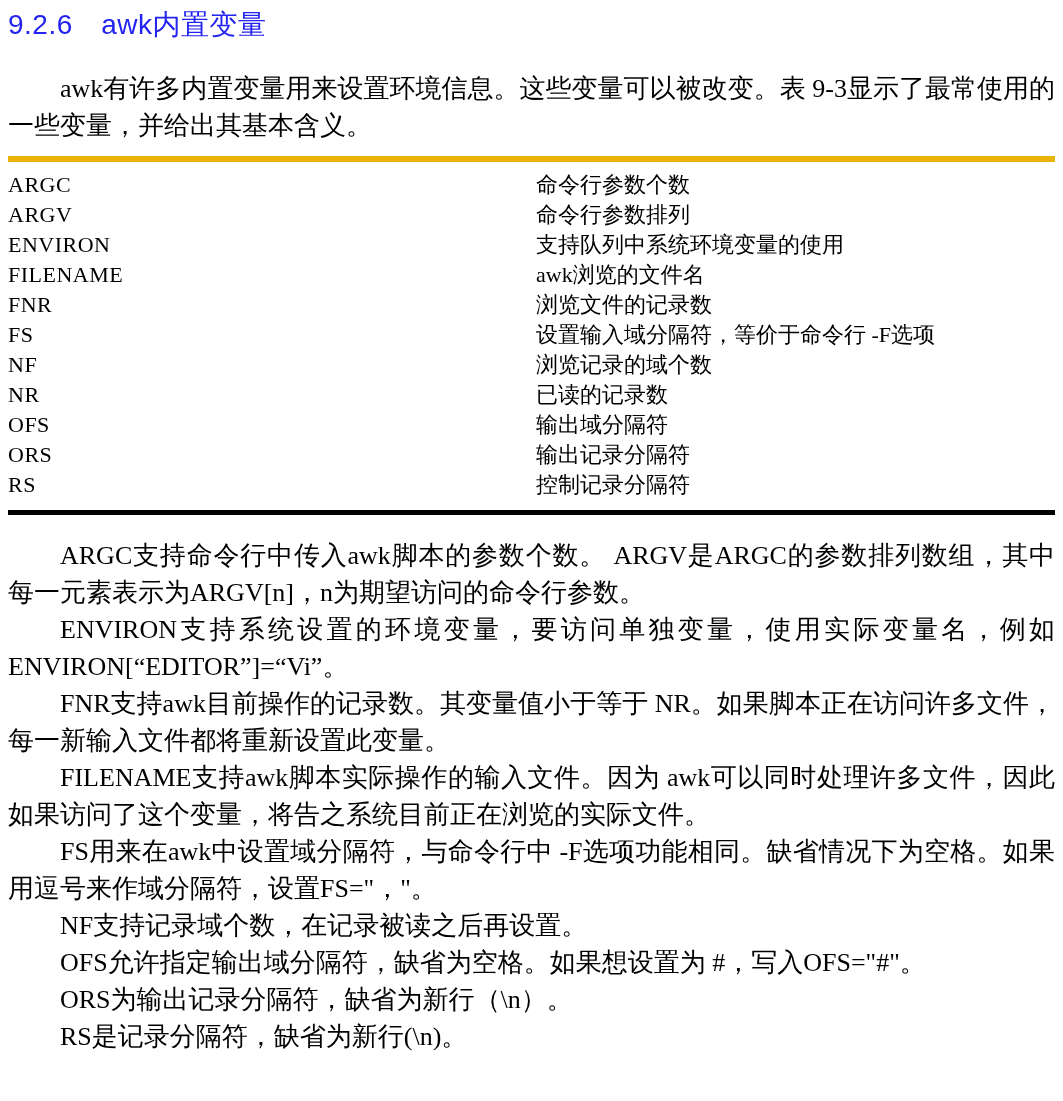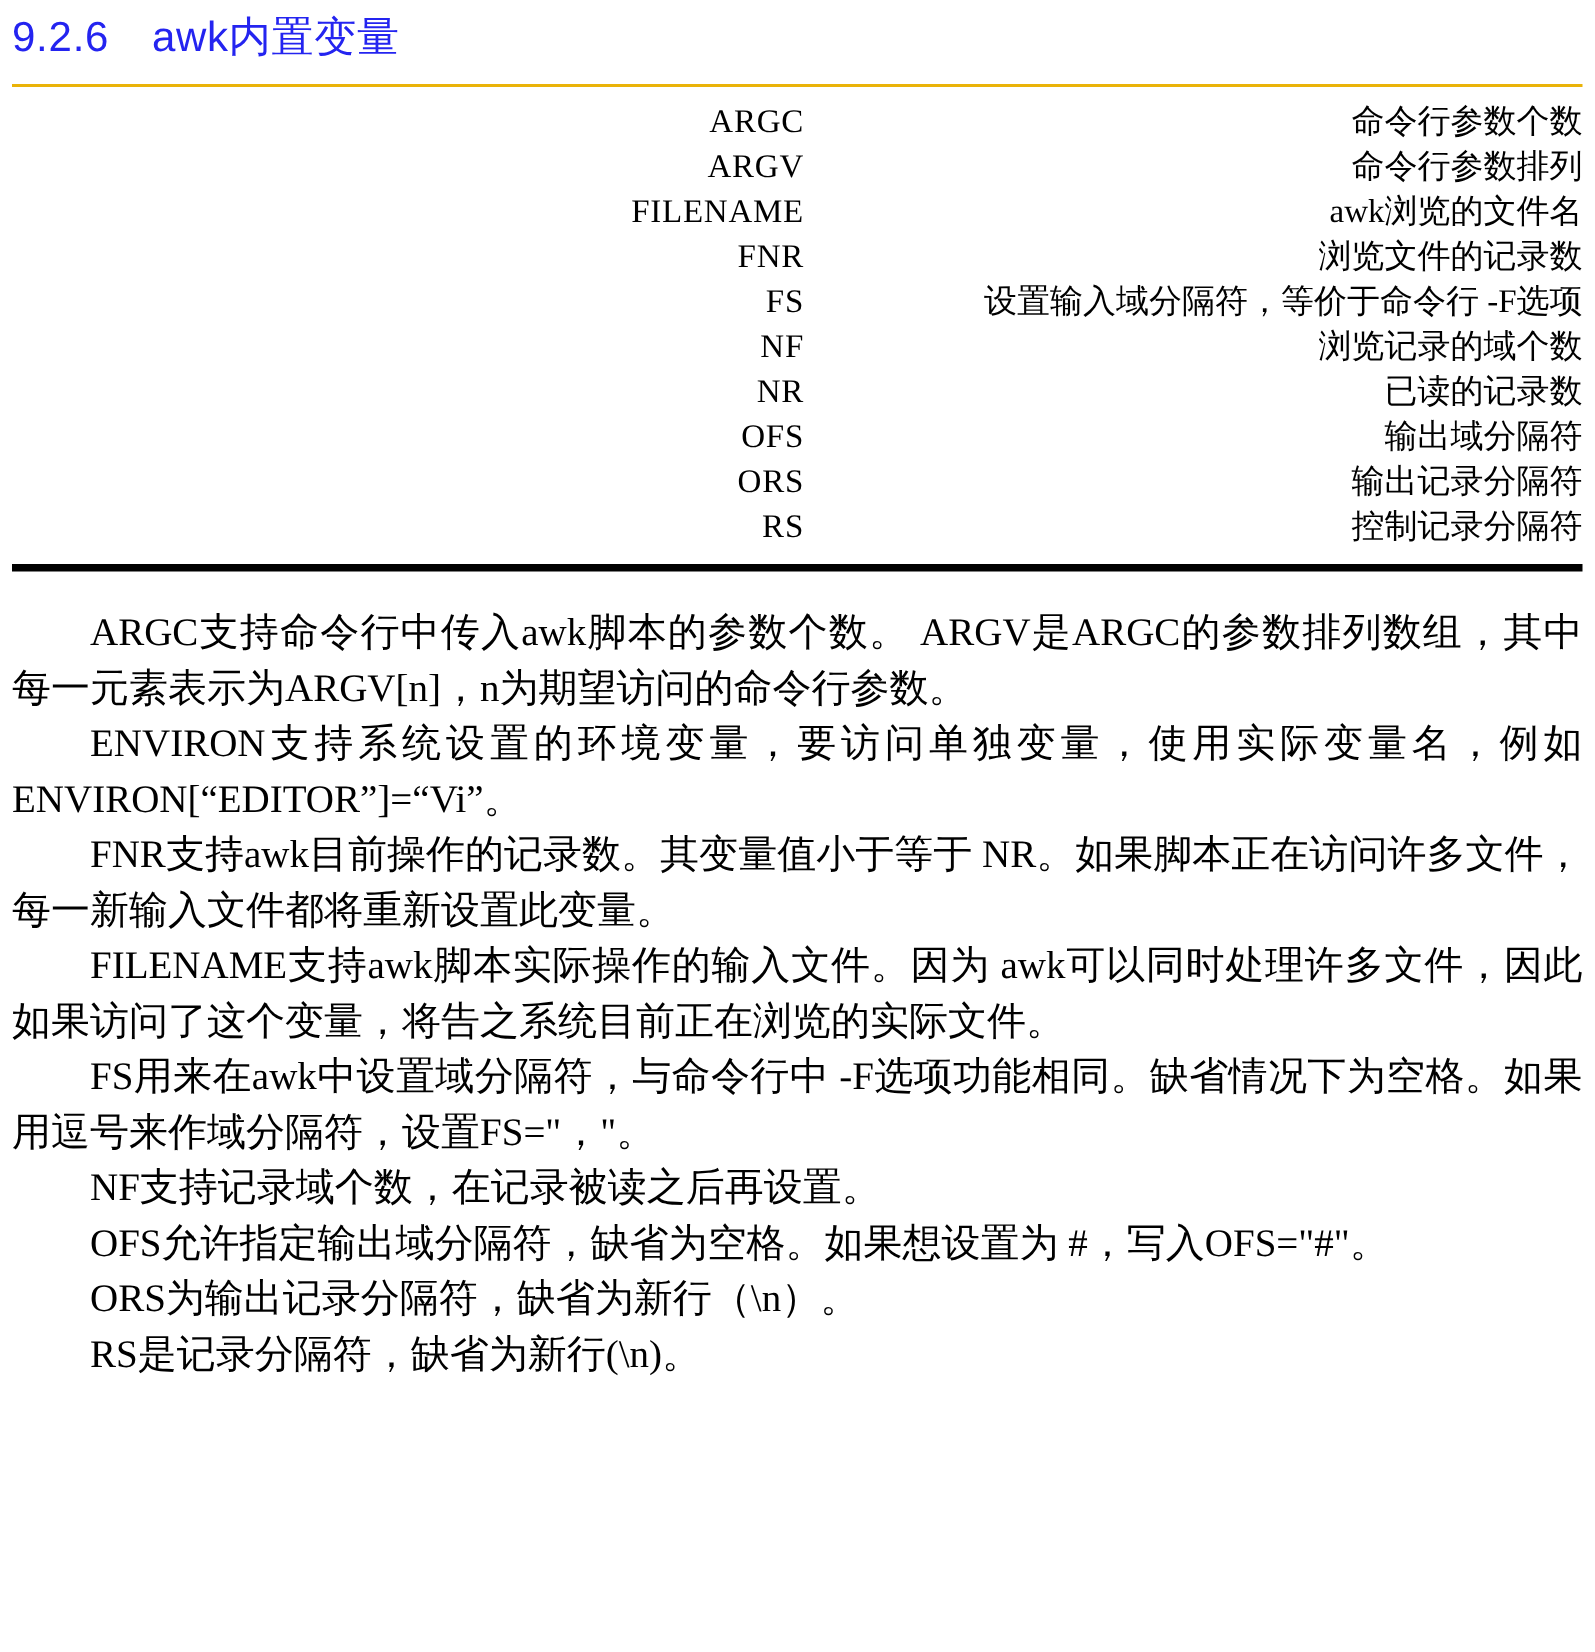--- a/index.html
+++ b/index.html
@@ -34,24 +34,23 @@
   }
   .caption {
     margin-top: 16px;
     text-align: center;
     font-family: "Liberation Sans", "DejaVu Sans", sans-serif;
     font-size: 22px;
     font-weight: 500;
   }
   .var-table-wrap {
     margin-top: 12px;
-    border-top: 2px solid #eab308;
+    border-top: 6px solid #eab308;
     border-bottom: 5px solid #000;
     padding: 8px 0 10px 0;
-    text-align: right;
   }
   table.var-table {
     width: 100%;
     border-collapse: collapse;
     font-size: 22px;
   }
   table.var-table td {
     height: 30px;
     padding: 0;
     vertical-align: middle;
@@ -75,32 +74,37 @@
     text-indent: 2em;
   }
 </style>
 </head>
 <body>
 
 <div class="page">
 
   <h2 class="heading">9.2.6　awk内置变量</h2>
 
+  <p class="intro">awk有许多内置变量用来设置环境信息。这些变量可以被改变。表 9-3显示了最常使用的一些变量，并给出其基本含义。</p>
 
 
   <div class="var-table-wrap">
     <table class="var-table">
       <tbody>
         <tr>
           <td class="var-name">ARGC</td>
           <td class="var-desc">命令行参数个数</td>
         </tr>
         <tr>
           <td class="var-name">ARGV</td>
           <td class="var-desc">命令行参数排列</td>
+        </tr>
+        <tr>
+          <td class="var-name">ENVIRON</td>
+          <td class="var-desc">支持队列中系统环境变量的使用</td>
         </tr>
         <tr>
           <td class="var-name">FILENAME</td>
           <td class="var-desc">awk浏览的文件名</td>
         </tr>
         <tr>
           <td class="var-name">FNR</td>
           <td class="var-desc">浏览文件的记录数</td>
         </tr>
         <tr>

